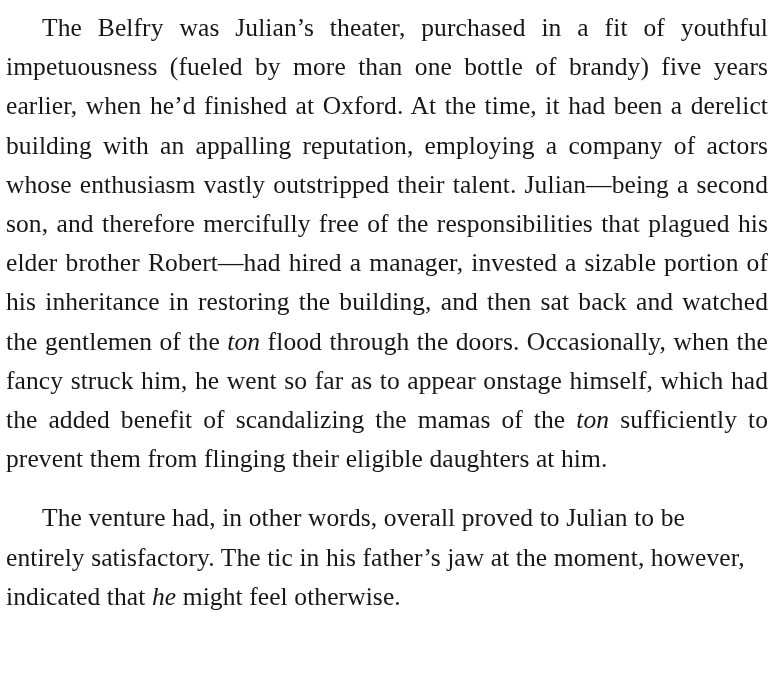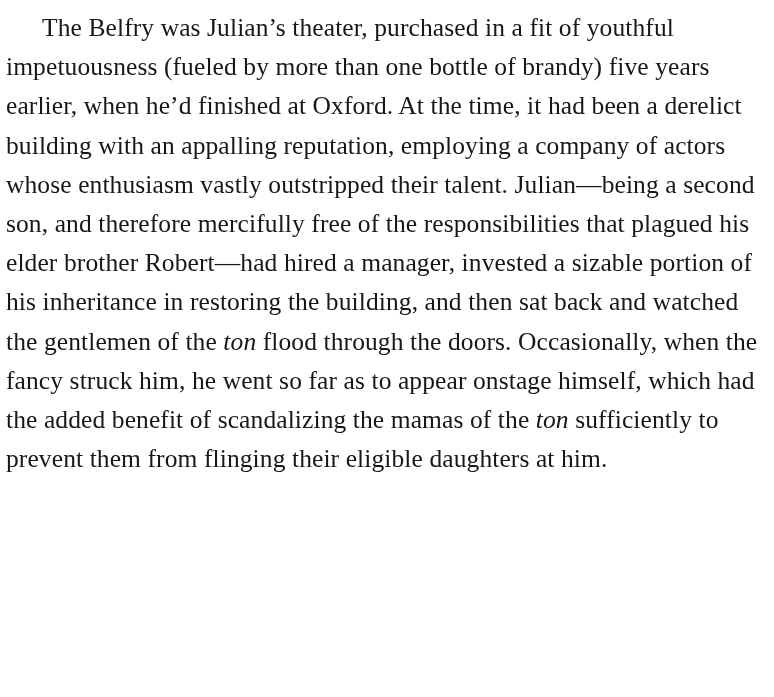--- a/index.html
+++ b/index.html
@@ -42,14 +42,15 @@
   em {
     font-style: italic;
   }
 </style>
 </head>
 <body>
 
 <div class="page">
   <div class="body-text">
     <p class="para">The Belfry was Julian’s theater, purchased in a fit of youthful impetuousness (fueled by more than one bottle of brandy) five years earlier, when he’d finished at Oxford. At the time, it had been a derelict building with an appalling reputation, employing a company of actors whose enthusiasm vastly outstripped their talent. Julian—being a second son, and therefore mercifully free of the responsibilities that plagued his elder brother Robert—had hired a manager, invested a sizable portion of his inheritance in restoring the building, and then sat back and watched the gentlemen of the <em>ton</em> flood through the doors. Occasionally, when the fancy struck him, he went so far as to appear onstage himself, which had the added benefit of scandalizing the mamas of the <em>ton</em> sufficiently to prevent them from flinging their eligible daughters at him.</p>
+    <p class="para">The venture had, in other words, overall proved to Julian to be entirely satisfactory. The tic in his father’s jaw at the moment, however, indicated that <em>he</em> might feel otherwise.</p>
   </div>
 </div>
 
 </body></html>

